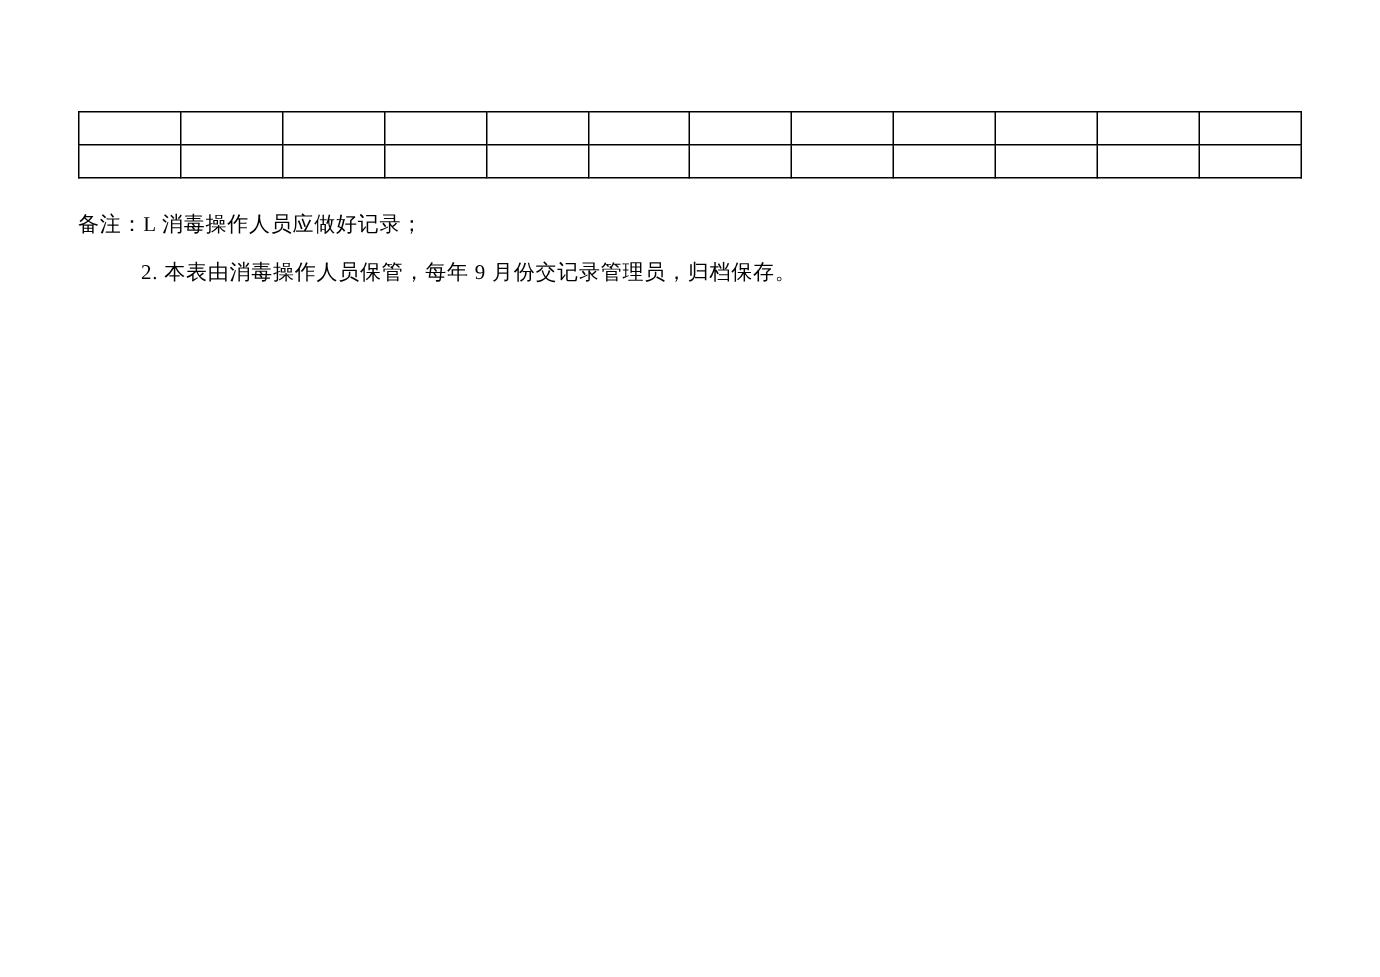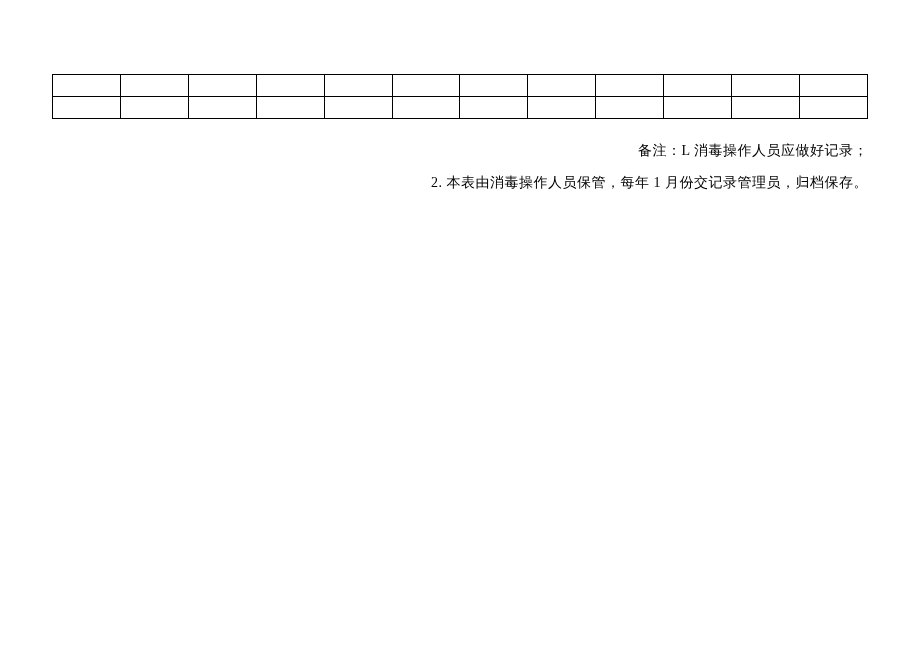--- a/index.html
+++ b/index.html
@@ -23,21 +23,20 @@
     td {
       border: 1px solid #000;
       height: 22px;
     }
     .notes {
       margin-top: 16px;
     }
     .notes p {
       line-height: 2.3;
       letter-spacing: 0.5px;
-      text-align: right;
     }
     .notes p.second {
       padding-left: 42px;
     }
   </style>
 </head>
 <body>
 
 <div class="page">
   <table>
@@ -67,15 +66,15 @@
       <td></td>
       <td></td>
       <td></td>
       <td></td>
       <td></td>
     </tr>
   </tbody>
     </table>
   <div class="notes">
     <p>备注：L 消毒操作人员应做好记录；</p>
-    <p class="second">2. 本表由消毒操作人员保管，每年 1 月份交记录管理员，归档保存。</p>
+    <p class="second">2. 本表由消毒操作人员保管，每年 9 月份交记录管理员，归档保存。</p>
   </div>
 </div>
 
 </body></html>

